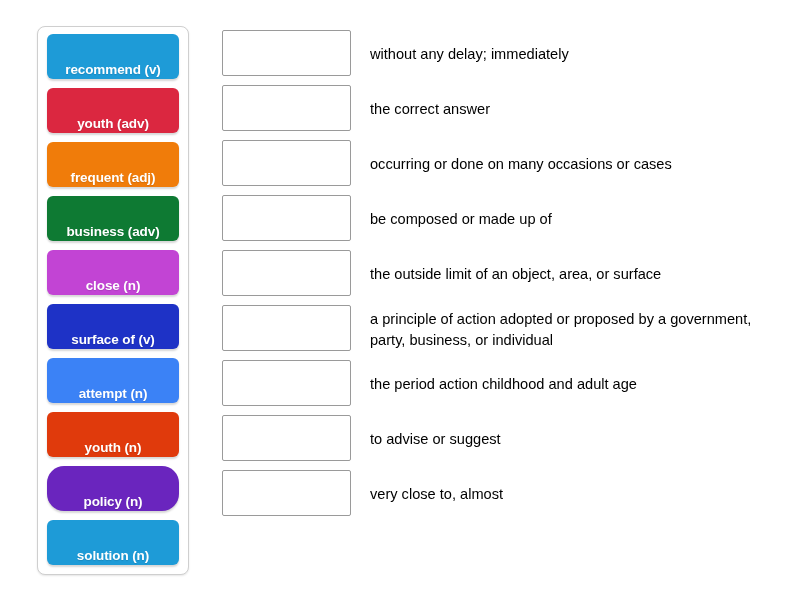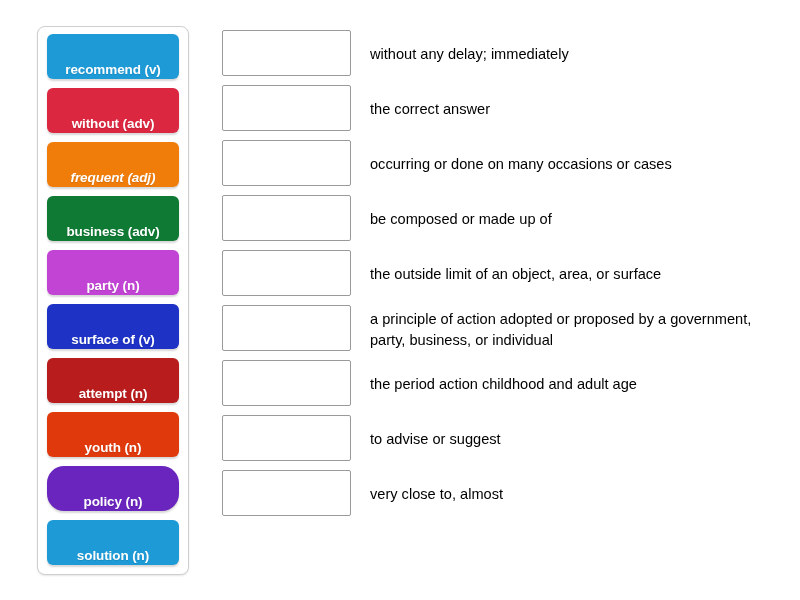--- a/index.html
+++ b/index.html
@@ -106,35 +106,35 @@
 </head>
 <body>
 
 <div id="activity">
 
   <div class="tiles-panel" id="tiles-panel">
       <div class="tile" draggable="true" style="background: rgb(30, 155, 215);">
         <span class="tile-label">recommend (v)</span>
       </div>
       <div class="tile" draggable="true" style="background: rgb(219, 39, 64);">
-        <span class="tile-label">without (adv)</span>
+        <span class="tile-label">youth (adv)</span>
       </div>
-      <div class="tile" draggable="true" style="background: rgb(240, 124, 10); font-style: italic;">
+      <div class="tile" draggable="true" style="background: rgb(240, 124, 10);">
         <span class="tile-label">frequent (adj)</span>
       </div>
       <div class="tile" draggable="true" style="background: rgb(14, 122, 51);">
         <span class="tile-label">business (adv)</span>
       </div>
       <div class="tile" draggable="true" style="background: rgb(194, 68, 212);">
-        <span class="tile-label">party (n)</span>
+        <span class="tile-label">close (n)</span>
       </div>
       <div class="tile" draggable="true" style="background: rgb(30, 50, 198);">
         <span class="tile-label">surface of (v)</span>
       </div>
-      <div class="tile" draggable="true" style="background: #b91c1c;">
+      <div class="tile" draggable="true" style="background: #3b82f6;">
         <span class="tile-label">attempt (n)</span>
       </div>
       <div class="tile" draggable="true" style="background: rgb(224, 58, 12);">
         <span class="tile-label">youth (n)</span>
       </div>
       <div class="tile" draggable="true" style="background: rgb(106, 37, 190); border-radius: 17px;">
         <span class="tile-label">policy (n)</span>
       </div>
       <div class="tile" draggable="true" style="background: rgb(30, 155, 215);">
         <span class="tile-label">solution (n)</span>

